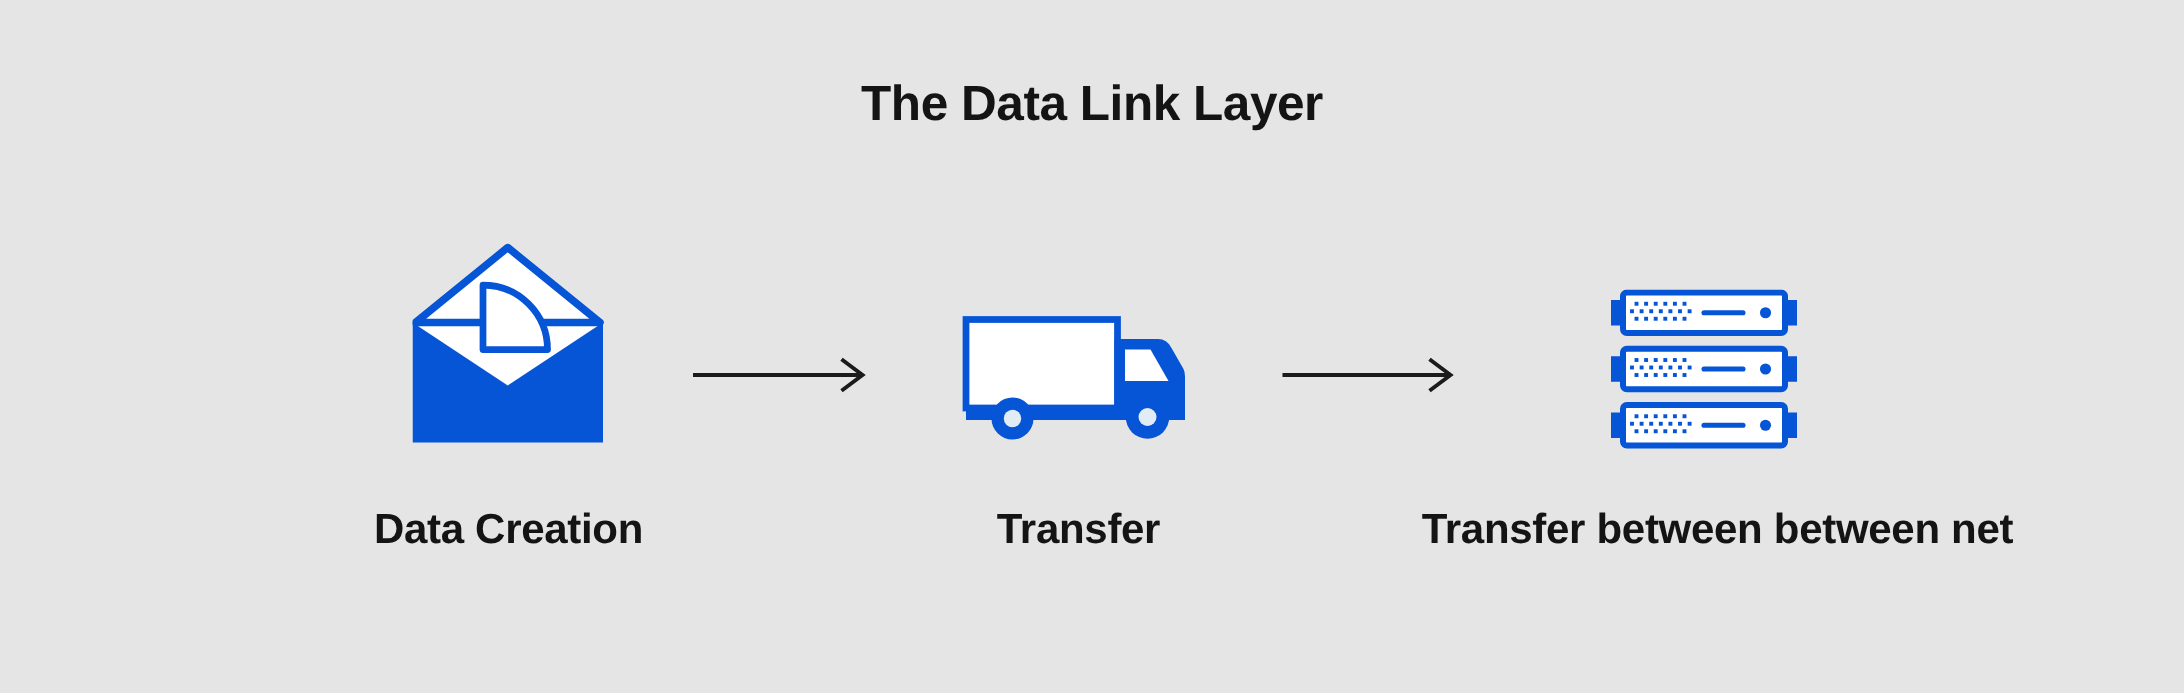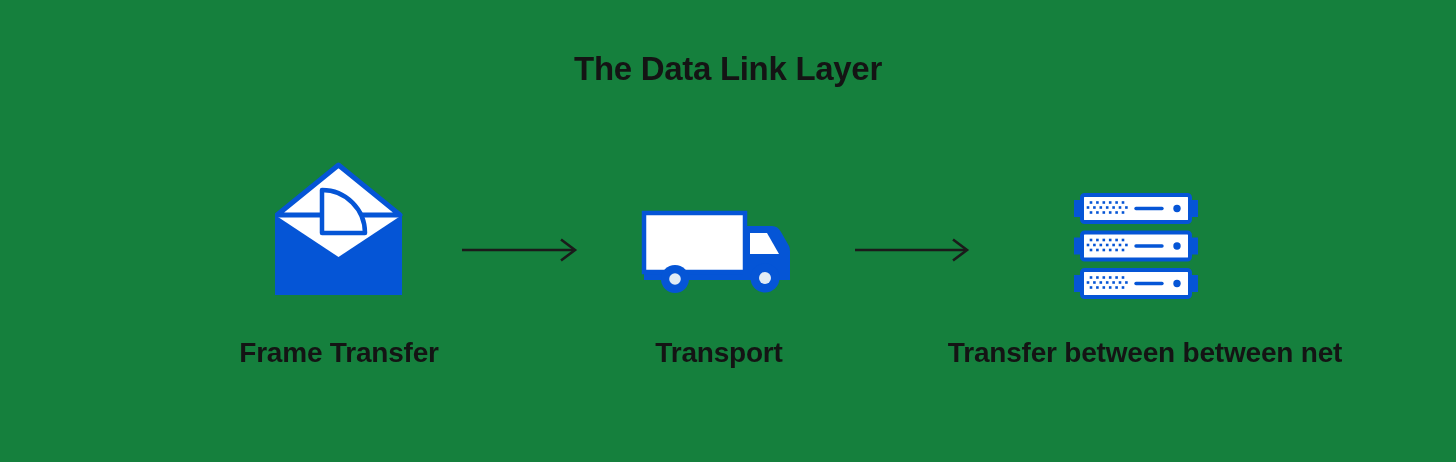--- a/index.html
+++ b/index.html
@@ -4,21 +4,21 @@
 <style>
   html, body {
     margin: 0;
     padding: 0;
     background: #ffffff;
   }
   .canvas {
     position: relative;
     width: 1456px;
     height: 462px;
-    background: #15803d;
+    background: #e5e5e5;
     overflow: hidden;
     font-family: "Liberation Sans", sans-serif;
   }
   .title {
     position: absolute;
     left: 0;
     right: 0;
     top: 50px;
     text-align: center;
     font-size: 33px;
@@ -137,17 +137,17 @@
 
           <circle cx="105" cy="15.5" r="3.7" fill="#0555d6"></circle>
         </g>
       </defs>
       <use href="#server-unit" x="0" y="0"></use>
       <use href="#server-unit" x="0" y="37.5"></use>
       <use href="#server-unit" x="0" y="75"></use>
     </svg>
   </div>
 
-  <div class="node-label label-frame">Frame Transfer</div>
-  <div class="node-label label-transport">Transport</div>
+  <div class="node-label label-frame">Data Creation</div>
+  <div class="node-label label-transport">Transfer</div>
   <div class="node-label label-transfer">Transfer between between net</div>
 
 </div>
 
 </body></html>

